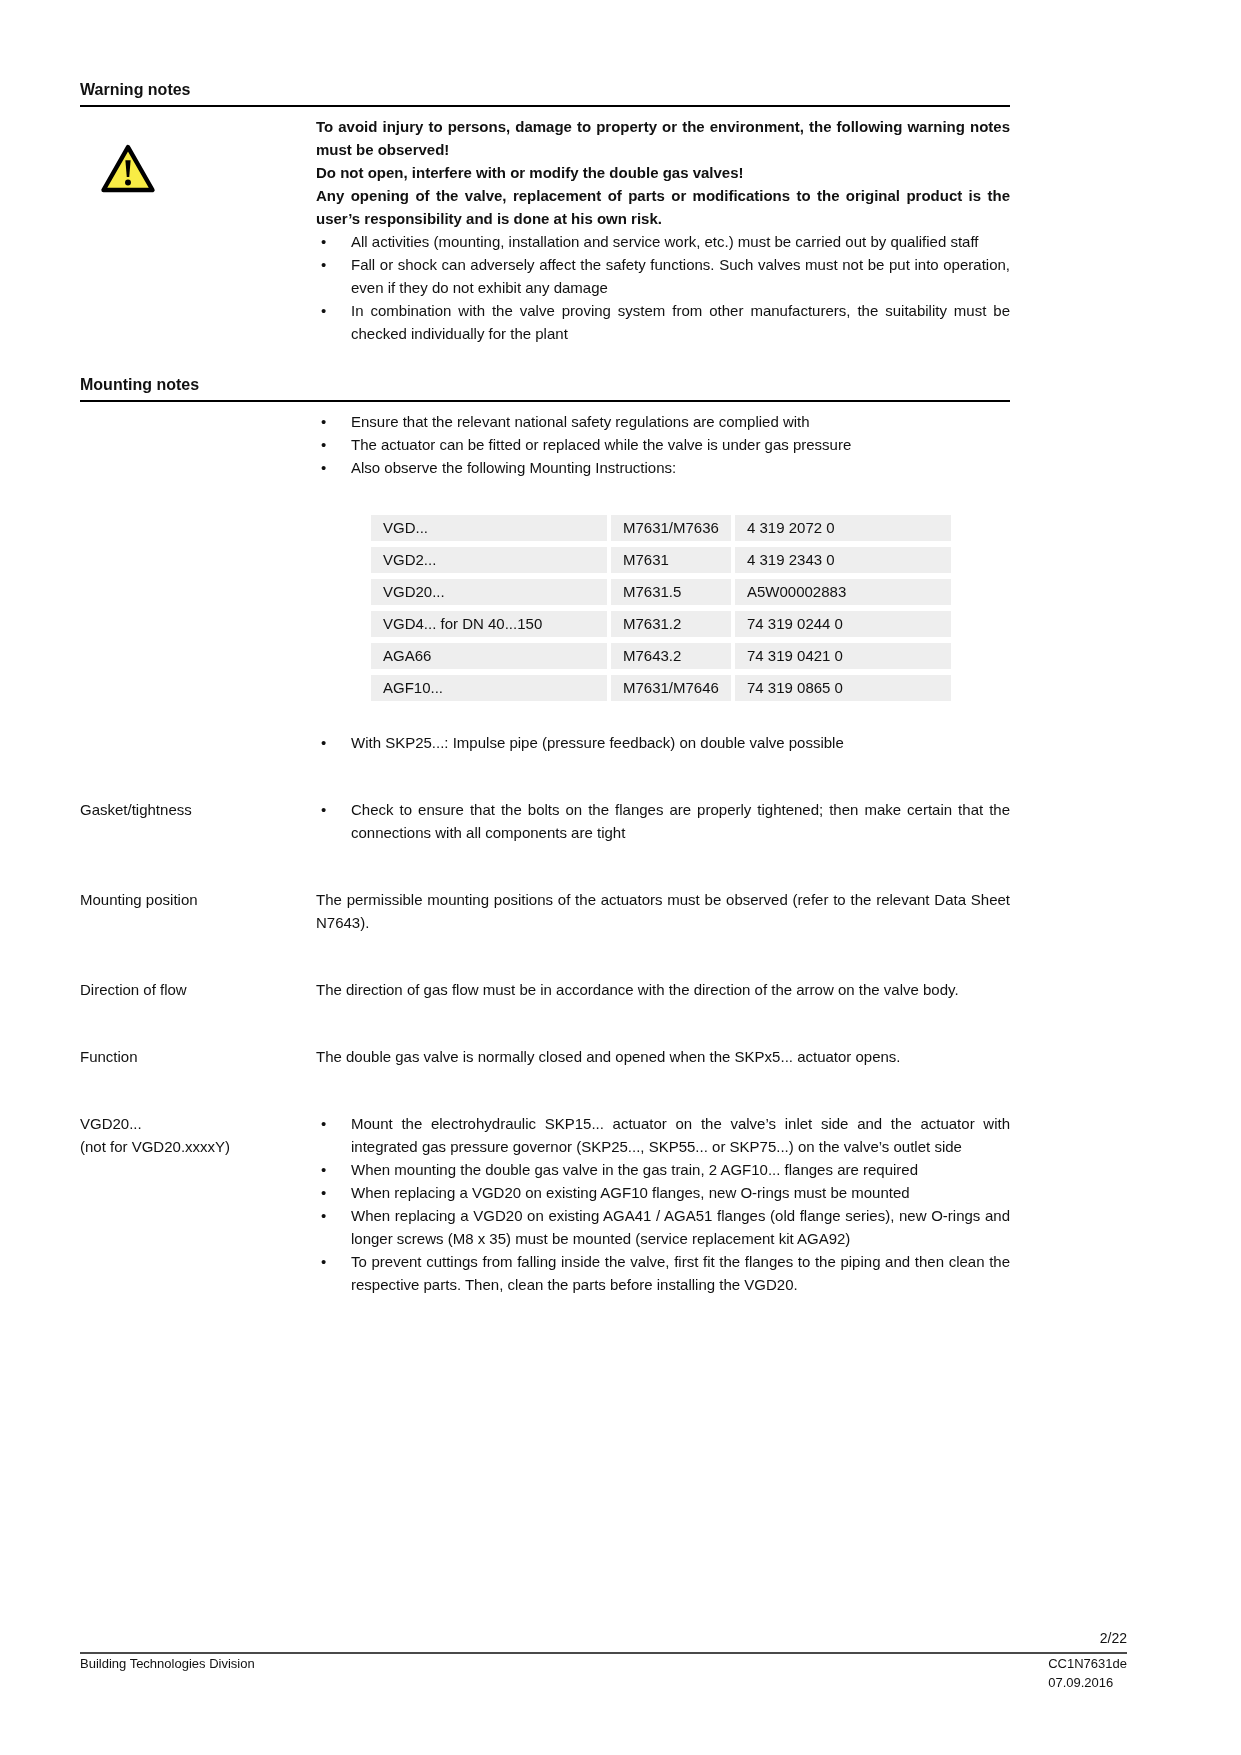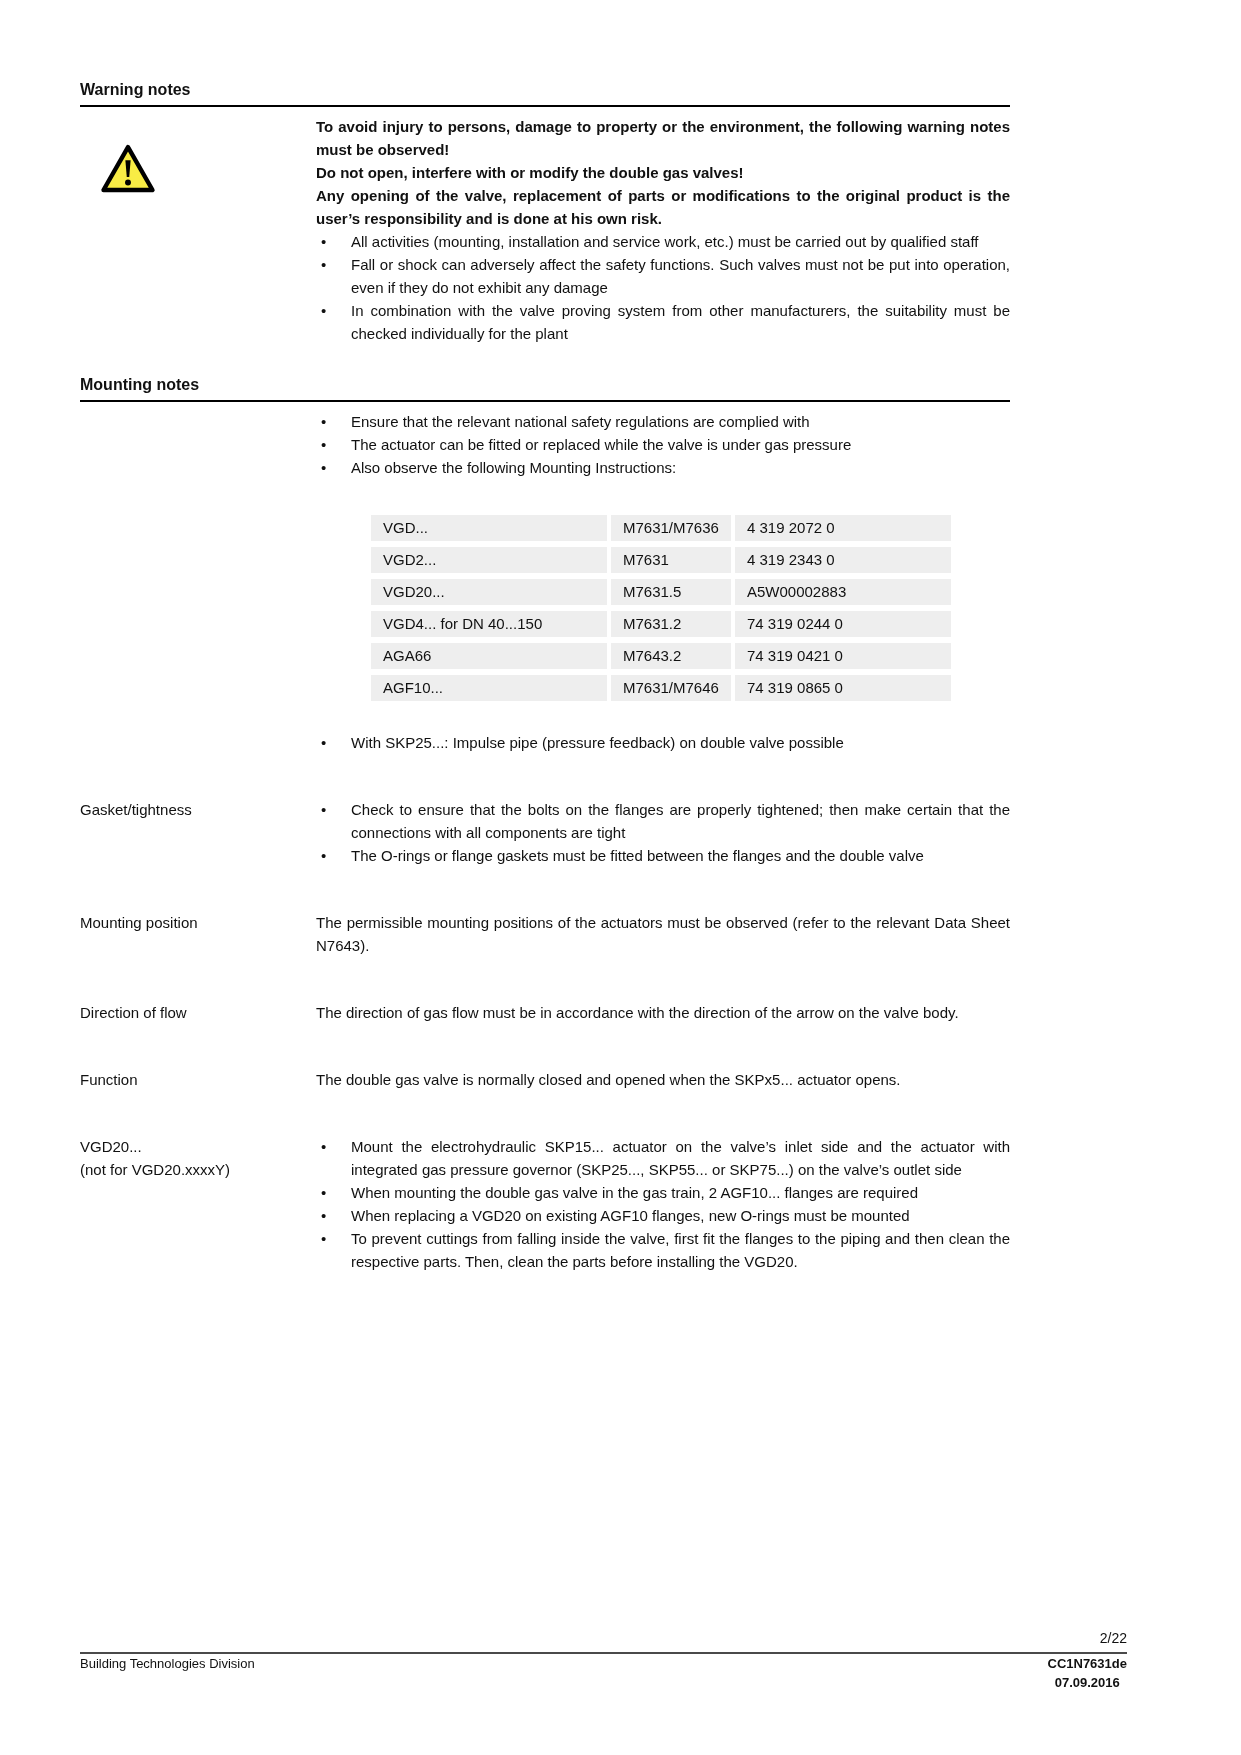--- a/index.html
+++ b/index.html
@@ -37,21 +37,21 @@
     background:#eeeeee; font-size:15px; line-height:26px;
     padding-left:12px; white-space:nowrap; overflow:hidden;
   }
 
   .warn-icon-wrap { margin:28px 0 0 20px; width:56px; }
 
   .footer { position:absolute; left:80px; top:1630px; width:1047px; font-size:13px; }
   .footer .page-num { text-align:right; line-height:17px; font-size:14px; }
   .footer .rule { border-bottom:2px solid #4a4a4a; margin-top:5px; }
   .footer .cols { display:flex; justify-content:space-between; }
-  .footer .right { text-align:center; line-height:19px;font-weight:bold; }
+  .footer .right { text-align:left; line-height:19px; }
   .footer .left { line-height:19px; }
 
   .mt8  { margin-top:8px; }
   .mt22 { margin-top:22px; }
   .mt26 { margin-top:26px; }
   .mt30 { margin-top:30px; }
   .mt44 { margin-top:44px; }
 </style>
 </head>
 <body>
@@ -130,21 +130,20 @@
         <li>With SKP25...: Impulse pipe (pressure feedback) on double valve possible</li>
       </ul>
     </div>
   </div>
 
   <div class="section-row mt44">
     <div class="label-col">Gasket/tightness</div>
     <div>
       <ul class="bullets">
         <li>Check to ensure that the bolts on the flanges are properly tightened; then make certain that the connections with all components are tight</li>
-        <li>The O-rings or flange gaskets must be fitted between the flanges and the double valve</li>
       </ul>
     </div>
   </div>
 
   <div class="section-row mt44">
     <div class="label-col">Mounting position</div>
     <p class="body-text">The permissible mounting positions of the actuators must be observed (refer to the relevant Data Sheet N7643).</p>
   </div>
 
   <div class="section-row mt44">
@@ -160,20 +159,21 @@
   <div class="section-row mt44">
     <div class="label-col">
       <div>VGD20...</div>
       <div>(not for VGD20.xxxxY)</div>
     </div>
     <div>
       <ul class="bullets">
         <li>Mount the electrohydraulic SKP15... actuator on the valve’s inlet side and the actuator with integrated gas pressure governor (SKP25..., SKP55... or SKP75...) on the valve’s outlet side</li>
         <li>When mounting the double gas valve in the gas train, 2 AGF10... flanges are required</li>
         <li>When replacing a VGD20 on existing AGF10 flanges, new O-rings must be mounted</li>
+        <li>When replacing a VGD20 on existing AGA41 / AGA51 flanges (old flange series), new O-rings and longer screws (M8 x 35) must be mounted (service replacement kit AGA92)</li>
         <li>To prevent cuttings from falling inside the valve, first fit the flanges to the piping and then clean the respective parts. Then, clean the parts before installing the VGD20.</li>
       </ul>
     </div>
   </div>
 
 </div>
 
 <div class="footer">
   <div class="page-num">2/22</div>
   <div class="rule"></div>

